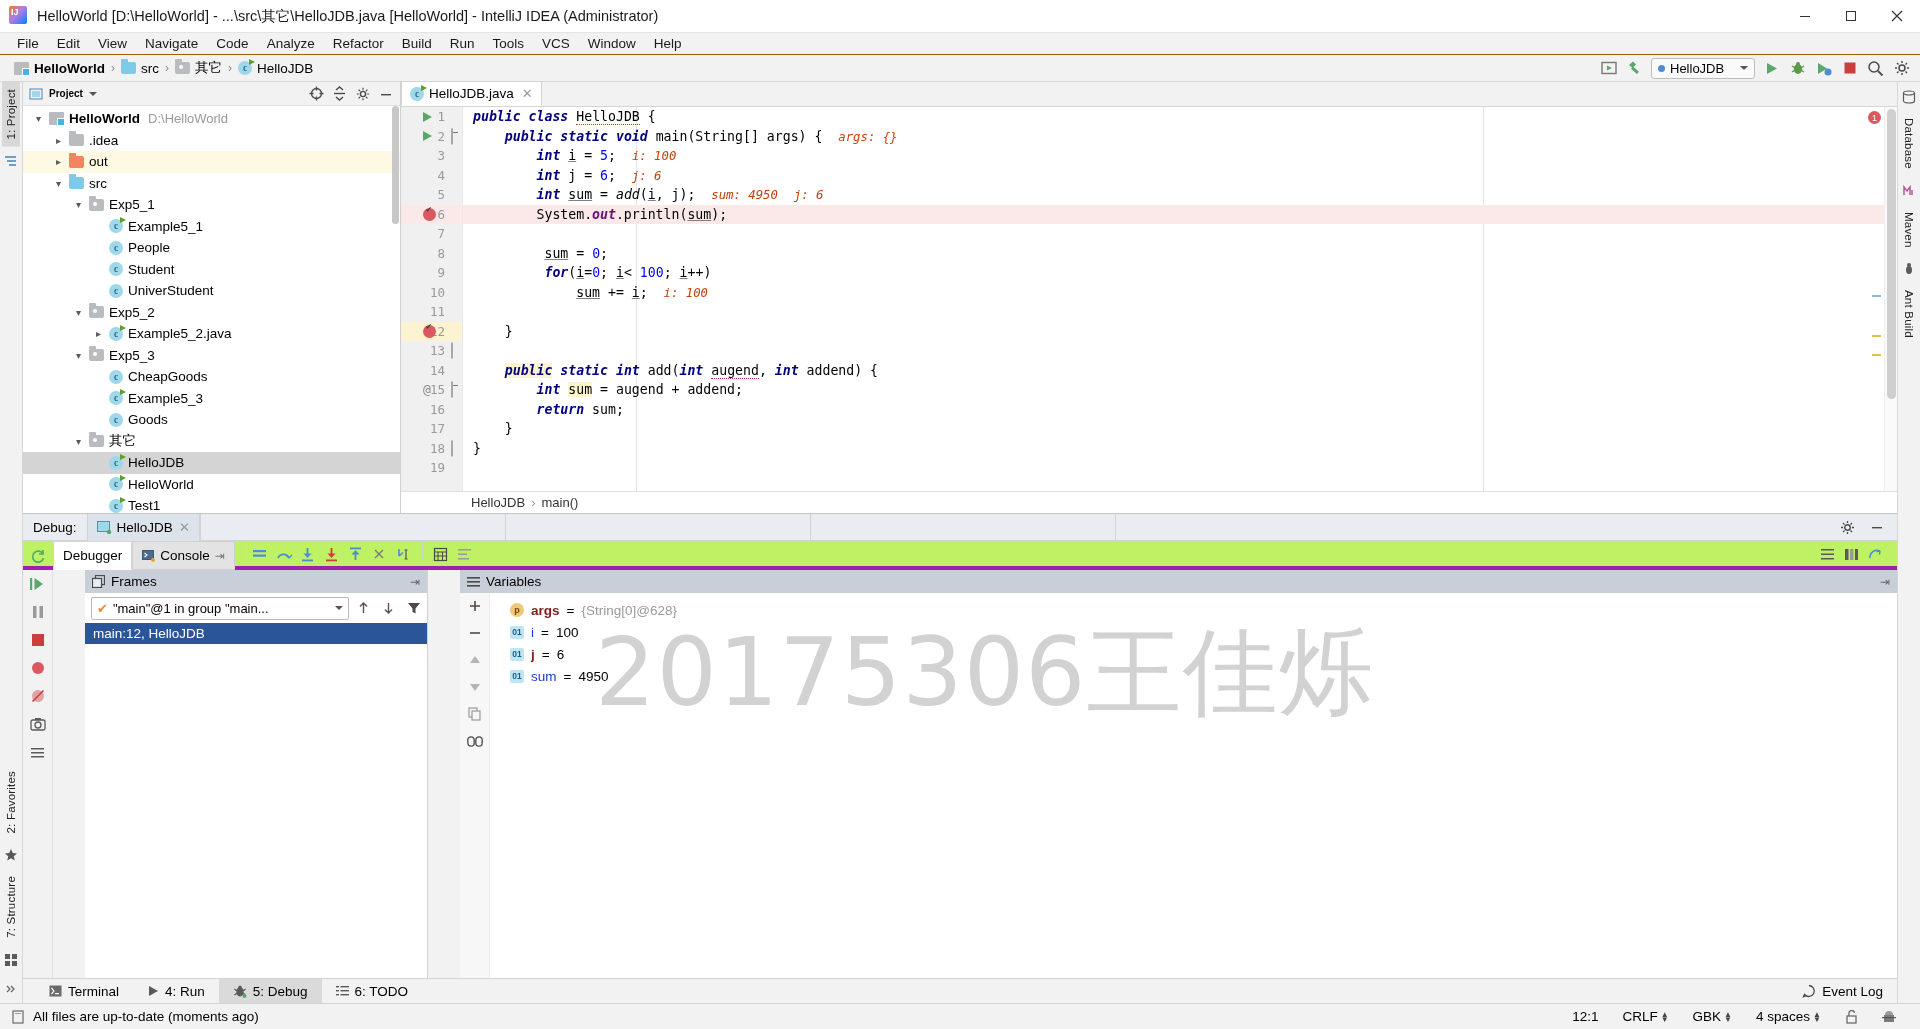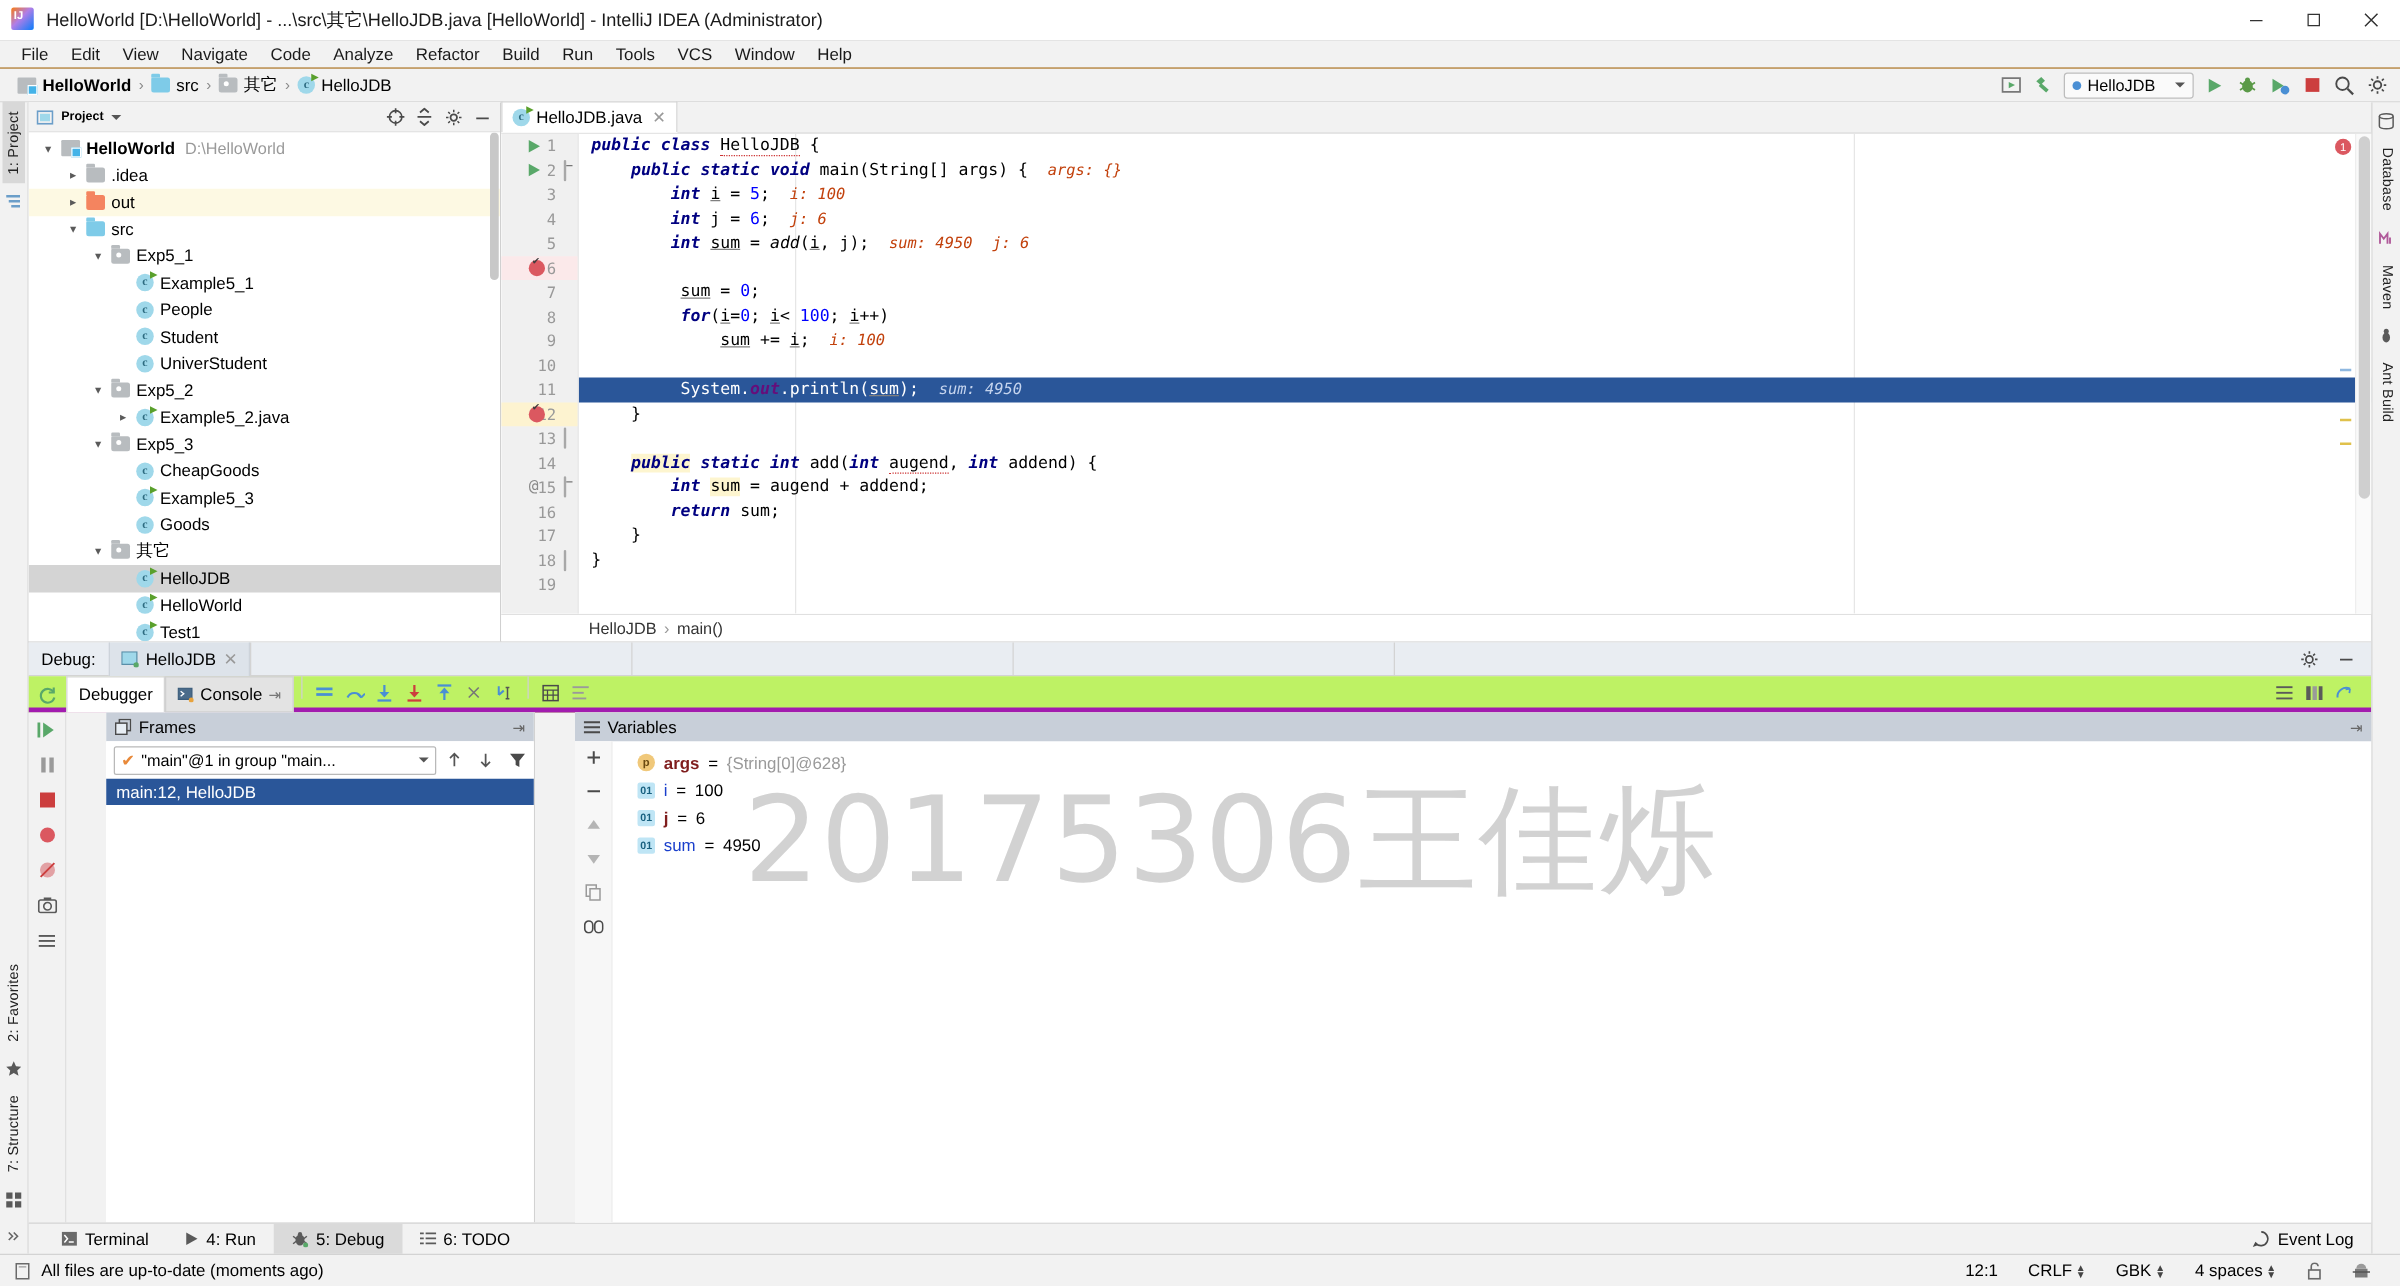--- a/index.html
+++ b/index.html
@@ -761,26 +761,26 @@
                 </div>
               </div>
             <div class="codearea" id="codearea">
               <div class="vline"></div>
               <div class="vline2"></div>
             <div class="cline"><span class="kw">public</span> <span class="kw">class</span> <span class="sq">HelloJDB</span> {</div>
                 <div class="cline">    <span class="kw">public</span> <span class="kw">static</span> <span class="kw">void</span> main(String[] args) {  <span class="hint">args: {}</span></div>
                 <div class="cline">        <span class="kw">int</span> <span class="und">i</span> = <span class="num-lit">5</span>;  <span class="hint">i: 100</span></div>
                 <div class="cline">        <span class="kw">int</span> j = <span class="num-lit">6</span>;  <span class="hint">j: 6</span></div>
                 <div class="cline">        <span class="kw">int</span> <span class="und">sum</span> = <span class="meth-it">add</span>(<span class="und">i</span>, j);  <span class="hint">sum: 4950</span>  <span class="hint">j: 6</span></div>
+                <div class="cline hl-pink">        System.<span class="stat">out</span>.println(<span class="und">sum</span>);</div>
                 <div class="cline"></div>
                 <div class="cline">         <span class="und">sum</span> = <span class="num-lit">0</span>;</div>
                 <div class="cline">         <span class="kw">for</span>(<span class="und">i</span>=<span class="num-lit">0</span>; <span class="und">i</span>&lt; <span class="num-lit">100</span>; <span class="und">i</span>++)</div>
                 <div class="cline">             <span class="und">sum</span> += <span class="und">i</span>;  <span class="hint">i: 100</span></div>
                 <div class="cline"></div>
-                <div class="cline hl-sel">         System.<span class="stat">out</span>.println(<span class="und">sum</span>);  <span class="hint">sum: 4950</span></div>
                 <div class="cline">    }</div>
                 <div class="cline"></div>
                 <div class="cline">    <span class="hlmark"><span class="kw">public</span></span> <span class="kw">static</span> <span class="kw">int</span> add(<span class="kw">int</span> <span class="sq">augend</span>, <span class="kw">int</span> addend) {</div>
                 <div class="cline">        <span class="kw">int</span> <span class="hlmark">sum</span> = augend + addend;</div>
                 <div class="cline">        <span class="kw">return</span> sum;</div>
                 <div class="cline">    }</div>
                 <div class="cline">}</div>
               </div>
             <div class="ed-scroll">
               <div class="thumb"></div>

